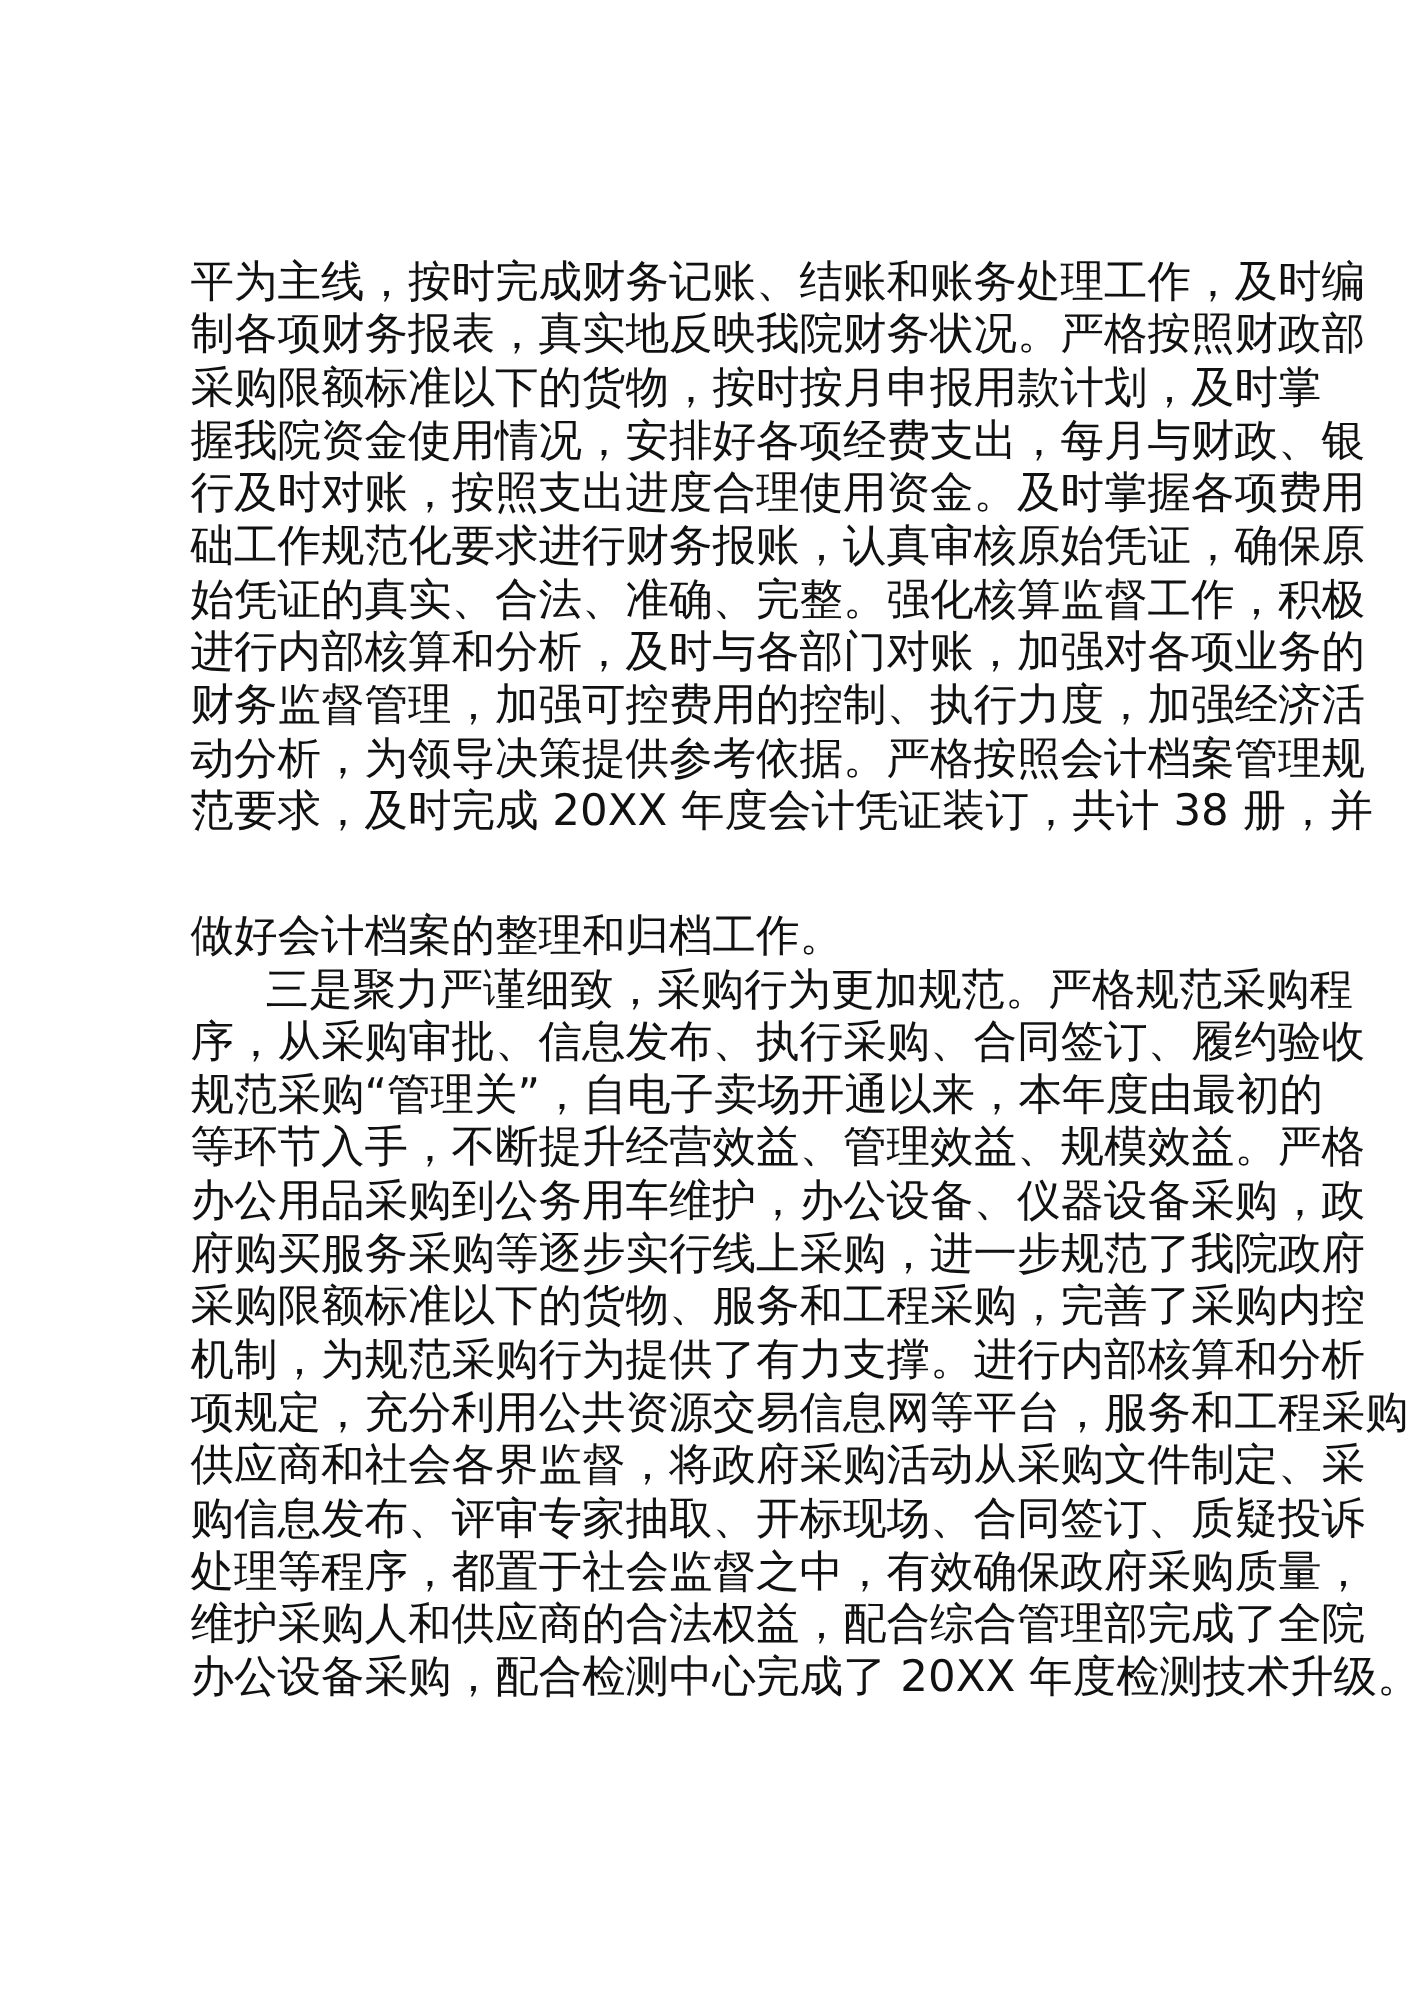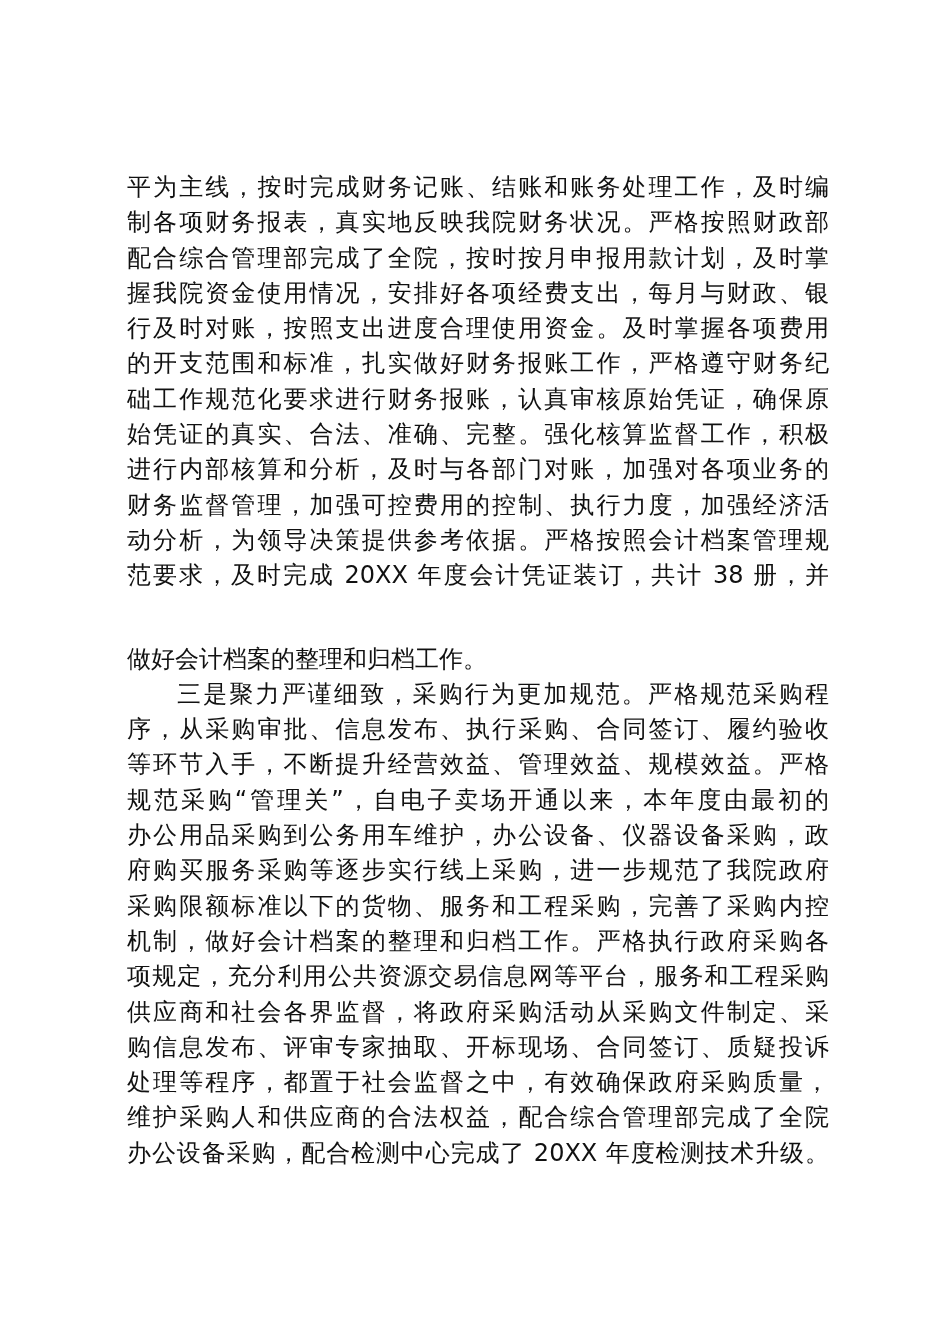--- a/index.html
+++ b/index.html
@@ -1,58 +1,57 @@
 <!DOCTYPE html>
 <html><head>
 <meta charset="utf-8">
 <style>
   html, body { margin:0; padding:0; background:#ffffff; }
   body { width:950px; height:1344px; position:relative; overflow:hidden; }
   .page { position:absolute; left:0; top:0; width:950px; height:1344px; background:#ffffff; }
   .text-block { position:absolute; left:127px; top:170px; width:702px; }
   .line {
     font-family: "DejaVu Sans", "Liberation Sans", sans-serif;
-    font-size: 24px;
+    font-size: 29px;
     line-height: 35.3px;
     height: 35.3px;
     color: #111111;
     white-space: nowrap;
     text-align: justify;
     text-align-last: justify;
     overflow: visible;
   }
   .line.last { text-align-last: left; margin-top: 48px; }
   .line.indent { padding-left: 50px; }
 </style>
 </head>
 <body>
 
 <div class="page">
   <div class="text-block" id="text-block">
       <div class="line">平为主线，按时完成财务记账、结账和账务处理工作，及时编</div>
       <div class="line">制各项财务报表，真实地反映我院财务状况。严格按照财政部</div>
-      <div class="line">配合综合管理部完成了全院，按时按月申报用款计划，及时掌</div>
+      <div class="line">采购限额标准以下的货物，按时按月申报用款计划，及时掌</div>
       <div class="line">握我院资金使用情况，安排好各项经费支出，每月与财政、银</div>
       <div class="line">行及时对账，按照支出进度合理使用资金。及时掌握各项费用</div>
-      <div class="line">的开支范围和标准，扎实做好财务报账工作，严格遵守财务纪</div>
       <div class="line">础工作规范化要求进行财务报账，认真审核原始凭证，确保原</div>
       <div class="line">始凭证的真实、合法、准确、完整。强化核算监督工作，积极</div>
       <div class="line">进行内部核算和分析，及时与各部门对账，加强对各项业务的</div>
       <div class="line">财务监督管理，加强可控费用的控制、执行力度，加强经济活</div>
       <div class="line">动分析，为领导决策提供参考依据。严格按照会计档案管理规</div>
       <div class="line">范要求，及时完成 20XX 年度会计凭证装订，共计 38 册，并</div>
       <div class="line last">做好会计档案的整理和归档工作。</div>
       <div class="line indent">三是聚力严谨细致，采购行为更加规范。严格规范采购程</div>
       <div class="line">序，从采购审批、信息发布、执行采购、合同签订、履约验收</div>
+      <div class="line">规范采购“管理关”，自电子卖场开通以来，本年度由最初的</div>
       <div class="line">等环节入手，不断提升经营效益、管理效益、规模效益。严格</div>
-      <div class="line">规范采购“管理关”，自电子卖场开通以来，本年度由最初的</div>
       <div class="line">办公用品采购到公务用车维护，办公设备、仪器设备采购，政</div>
       <div class="line">府购买服务采购等逐步实行线上采购，进一步规范了我院政府</div>
       <div class="line">采购限额标准以下的货物、服务和工程采购，完善了采购内控</div>
-      <div class="line">机制，做好会计档案的整理和归档工作。严格执行政府采购各</div>
+      <div class="line">机制，为规范采购行为提供了有力支撑。进行内部核算和分析</div>
       <div class="line">项规定，充分利用公共资源交易信息网等平台，服务和工程采购</div>
       <div class="line">供应商和社会各界监督，将政府采购活动从采购文件制定、采</div>
       <div class="line">购信息发布、评审专家抽取、开标现场、合同签订、质疑投诉</div>
       <div class="line">处理等程序，都置于社会监督之中，有效确保政府采购质量，</div>
       <div class="line">维护采购人和供应商的合法权益，配合综合管理部完成了全院</div>
       <div class="line">办公设备采购，配合检测中心完成了 20XX 年度检测技术升级。</div>
     </div>
 </div>
 
 </body></html>

